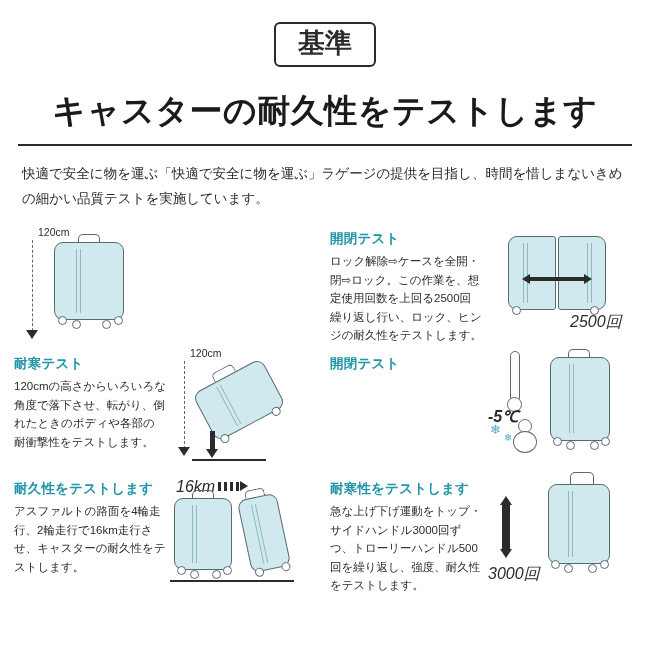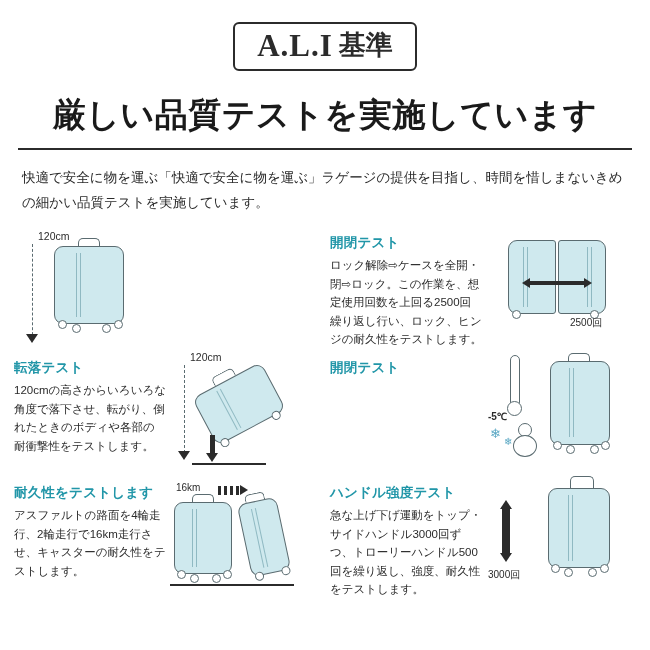--- a/index.html
+++ b/index.html
@@ -153,23 +153,24 @@
     border-top: 5px solid transparent;
     border-bottom: 5px solid transparent;
     border-left: 8px solid #2b2b2b;
   }
   .bar {
     position: absolute;
     background: #2b2b2b;
   }
   .cap-label {
     position: absolute;
-    font-size: 10px;
+    font-size: 16px;
     color: #2b2b2b;
     font-weight: normal;
+    font-style: italic;
   }
   .ground {
     position: absolute;
     height: 1.6px; background: #2b2b2b;
   }
   .thermo-body {
     position: absolute;
     width: 10px;
     border: 1.5px solid #5a6b70;
     border-radius: 5px;
@@ -195,26 +196,25 @@
     background: #fff;
   }
 </style>
 </head>
 <body>
 
 <div class="page">
 
   <div class="logo-wrap">
     <div class="logo-box">
-      <span class="logo-ali">A.L.I</span>
       <span class="logo-kijun">基準</span>
     </div>
   </div>
 
-  <div class="headline">厳しい品質テストを実施しています</div>
+  <div class="headline">キャスターの耐久性をテストします</div>
   <div class="rule"></div>
 
   <div class="lead">快適で安全に物を運ぶ「快適で安全に物を運ぶ」ラゲージの提供を目指し、時間を惜しまないきめの細かい品質テストを実施しています。</div>
 
   <div class="grid">
 
     <div class="cell">
       <div class="art">
         <div class="dimlabel" style="left:24px; top:-4px;">120cm</div>
         <div class="dimline" style="left:18px; top:10px; height:96px;"></div>
@@ -251,21 +251,21 @@
 
         <div class="arrow-left" style="left:40px; top:44px;"></div>
         <div class="bar" style="left:48px; top:47px; width:54px; height:4px;"></div>
         <div class="arrow-right" style="left:102px; top:44px;"></div>
         <div class="cap-label" style="left:88px; top:82px;">2500回</div>
       </div>
     </div>
 
     <div class="cell">
       <div class="txt">
-        <div class="t-title">転落テスト</div>
+        <div class="t-title">耐寒テスト</div>
         <div class="t-body">120cmの高さからいろいろな角度で落下させ、転がり、倒れたときのボディや各部の耐衝撃性をテストします。</div>
       </div>
       <div class="art">
         <div class="dimlabel" style="left:24px; top:-8px;">120cm</div>
         <div class="dimline" style="left:18px; top:6px; height:88px;"></div>
         <div class="arrow-down" style="left:12px; top:92px;"></div>
 
         <div style="position:absolute; left:34px; top:18px; transform:rotate(-28deg);">
           <div class="case" style="position:relative; left:0; top:0; width:78px; height:54px;">
             <div class="stripe" style="left:24px;"></div>
@@ -340,21 +340,21 @@
           <div class="handle" style="left:9px; top:-8px; width:20px; height:8px;"></div>
           <div class="wheel" style="left:3px; top:70px;"></div>
           <div class="wheel" style="left:30px; top:70px;"></div>
         </div>
         <div class="ground" style="left:4px; top:100px; width:124px;"></div>
       </div>
     </div>
 
     <div class="cell">
       <div class="txt">
-        <div class="t-title">ハンドル強度テスト</div>
+        <div class="t-title">耐寒性をテストします</div>
         <div class="t-body">急な上げ下げ運動をトップ・サイドハンドル3000回ずつ、トローリーハンドル500回を繰り返し、強度、耐久性をテストします。</div>
       </div>
       <div class="art">
 
         <div class="arrow-up" style="left:18px; top:16px;"></div>
         <div class="bar" style="left:20px; top:25px; width:8px; height:44px;"></div>
         <div class="arrow-down" style="left:18px; top:69px;"></div>
         <div class="cap-label" style="left:6px; top:84px;">3000回</div>
 
         <div class="handle" style="left:88px; top:-8px; width:24px; height:12px;"></div>

